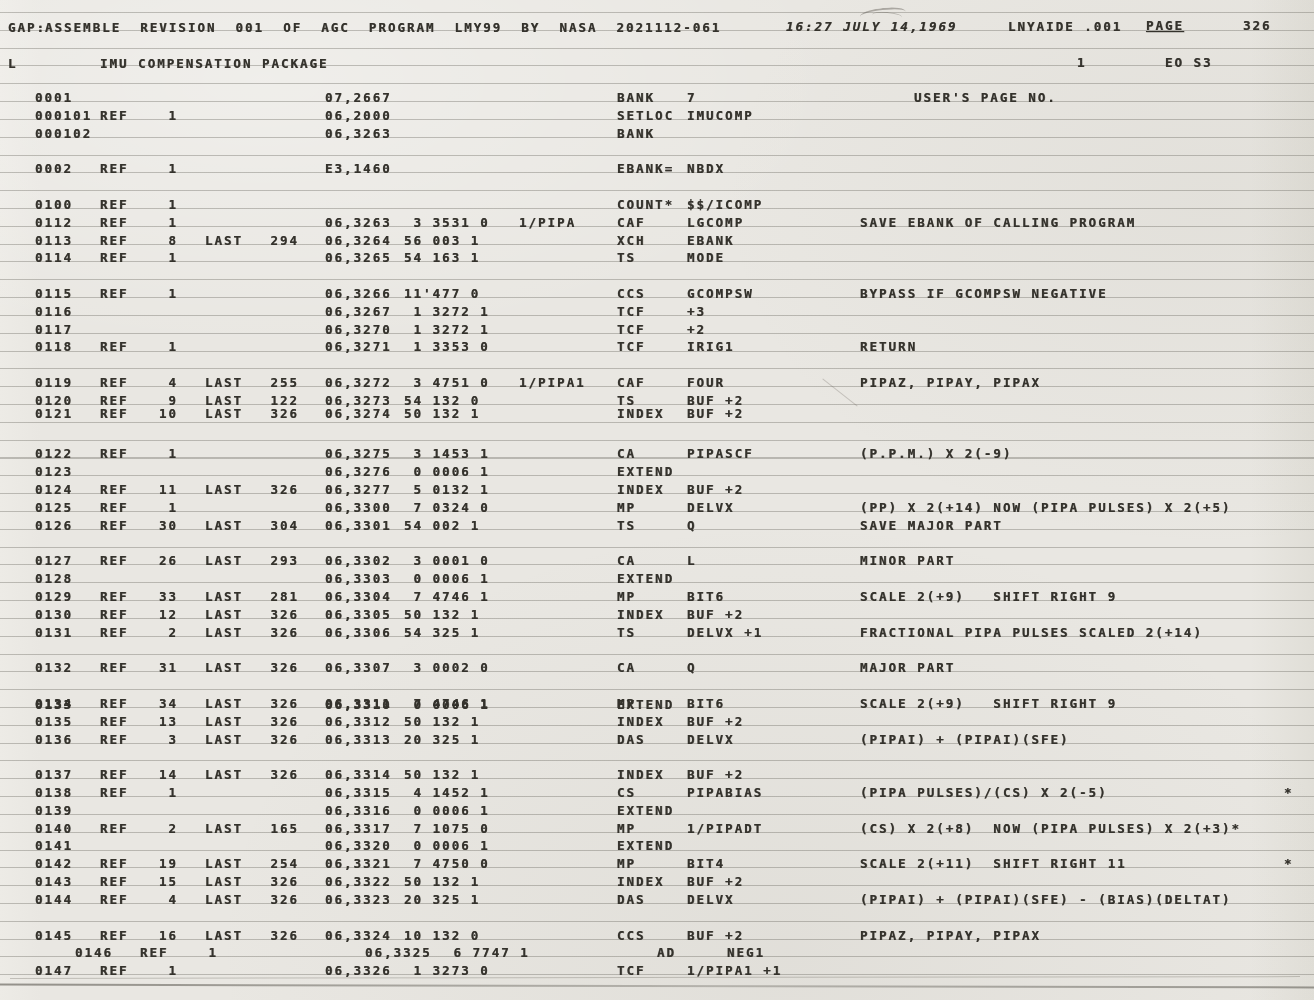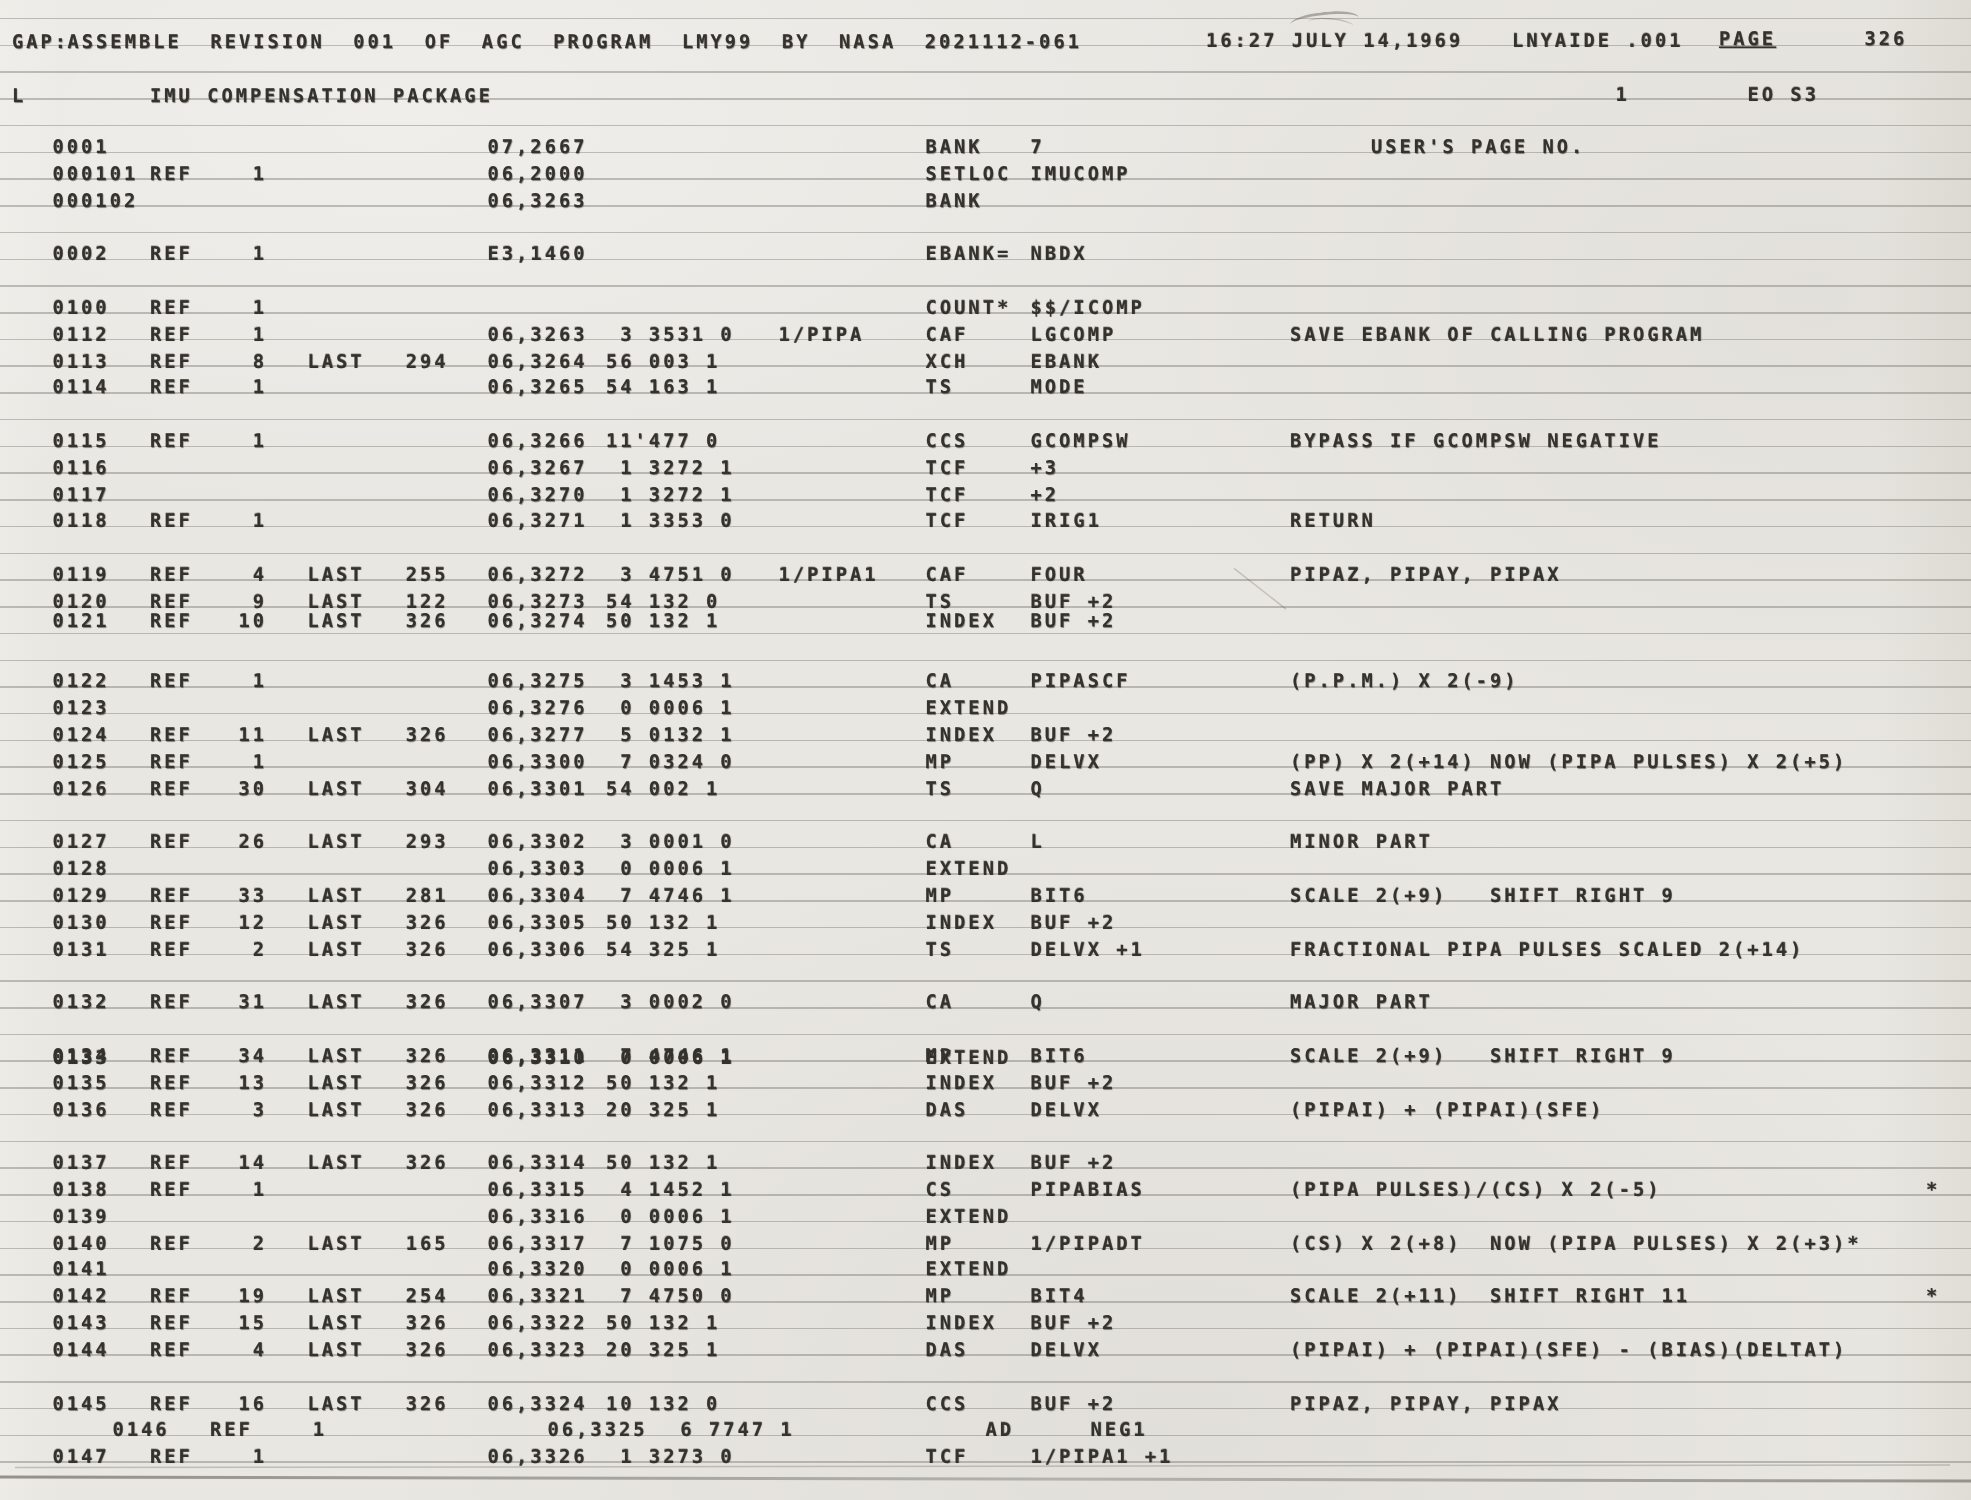--- a/index.html
+++ b/index.html
@@ -40,21 +40,21 @@
   .c-addr{left:325px;}
   .c-word{left:404px;}
   .c-label{left:519px;}
   .c-opcode{left:617px;}
   .c-operand{left:687px;}
   .c-comment{left:860px;}
   .c-star{left:1284px;}
   
   .h-tool{left:8px;top:21px;}
   .h-title{left:45px;top:21px;}
-  .h-datetime{left:804px;top:20px;}
+  .h-datetime{left:786px;top:20px;font-style:italic;}
   .h-listid{left:1008px;top:20px;}
   .h-pagelab{left:1146px;top:19px;text-decoration:underline;}
   .h-pagenum{left:1243px;top:19px;}
   .h-log{left:8px;top:57px;}
   .h-sub{left:100px;top:57px;}
   .h-userpg{left:914px;top:56px;margin-top:35px;}
   .h-userpgnum{left:1077px;top:56px;}
   .h-eo{left:1165px;top:56px;}
   
   #squiggle{

